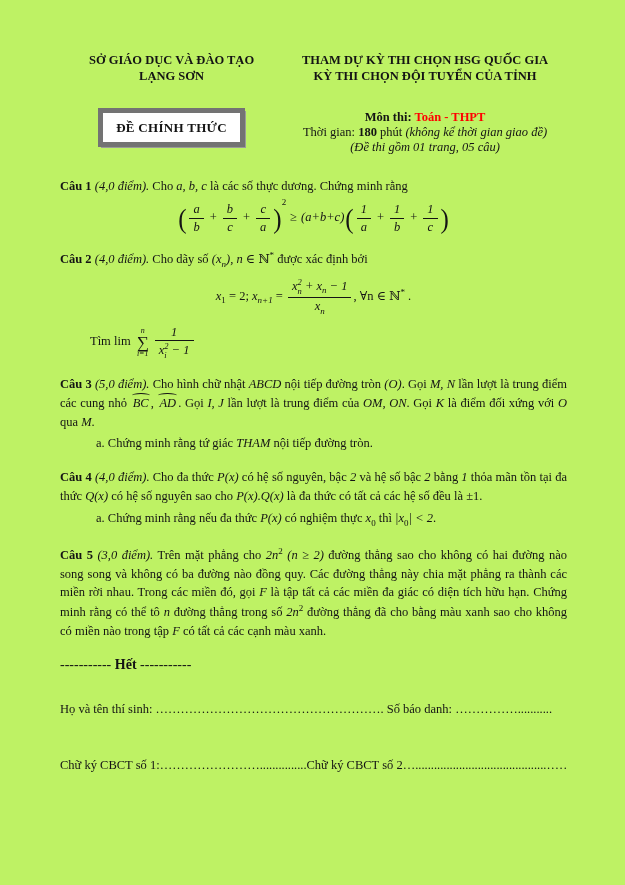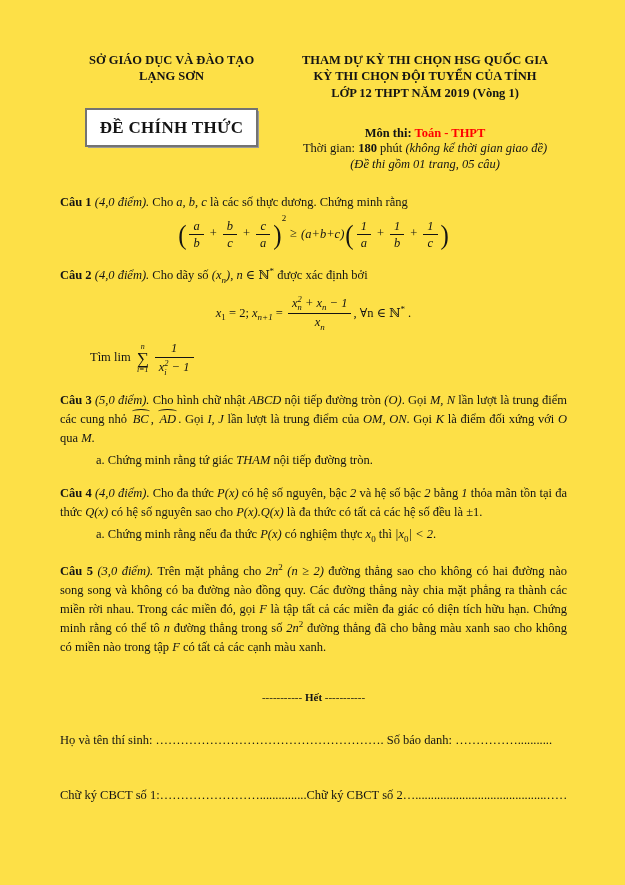--- a/index.html
+++ b/index.html
@@ -1,31 +1,31 @@
 <!DOCTYPE html>
 <html><head>
 <meta charset="utf-8">
 <style>
   html,body{margin:0;padding:0;background:#fff;}
   .page{
     position:relative;width:625px;height:885px;box-sizing:border-box;
-    background:#fde047;color:#141414;
+    background:#bef264;color:#141414;
     font-family:"Liberation Serif","DejaVu Serif",serif;
     font-size:12.5px;line-height:1.5;
     padding:52px 58px 0 60px;overflow:hidden;
   }
   
   .header{display:flex;}
   .h-left{width:44%;text-align:center;}
   .h-right{width:56%;text-align:center;}
   .hb{font-weight:bold;line-height:1.3;}
   .stamp{
     display:inline-block;margin-top:23px;padding:5px 13px;
-    border:2px solid #737373;box-shadow:2px 2px 0 -1px #9a9a9a;
-    font-weight:bold;font-size:17px;letter-spacing:.3px;background:#fff;
+    border:5px solid #737373;box-shadow:2px 2px 0 -1px #9a9a9a;
+    font-weight:bold;font-size:13px;letter-spacing:.3px;background:#fff;
   }
   .subject{margin-top:24px;line-height:1.25;}
   .red{color:#ff0000;}
   .small-line{line-height:1.22;}
   .it{font-style:italic;}
   
   .q{margin-top:15px;}
   .q1wrap{margin-top:21px;}
   .para{margin:0;text-align:justify;}
   .ql{font-weight:bold;}
@@ -45,41 +45,40 @@
   sup{font-size:9px;}
   .ss{display:inline-flex;flex-direction:column;vertical-align:middle;font-size:8.5px;line-height:1.05;text-align:left;}
   .ss span{display:block;}
   .sig{display:inline-flex;flex-direction:column;align-items:center;vertical-align:middle;line-height:1;margin:0 4px 0 6px;}
   .sl{font-size:8px;font-style:italic;}
   .ssym{font-size:17px;line-height:.9;}
   .lim-line{margin:6px 0 0 30px;}
   .arc{position:relative;display:inline-block;padding:0 2px;font-style:italic;}
   .arc::before{content:"";position:absolute;left:1px;right:1px;top:-1px;height:4px;border-top:1px solid #141414;border-radius:50% 50% 0 0;}
   
-  .het{text-align:center;font-size:11px;margin-top:32px;}
+  .het{text-align:left;font-size:14px;margin-top:13px;}
   .fline{margin-top:25px;white-space:nowrap;overflow:hidden;}
   .fline.sigline{margin-top:37px;}
 </style>
 </head>
 <body>
 
 <div class="page">
 
   <div class="header">
     <div class="h-left">
       <div class="hb">SỞ GIÁO DỤC VÀ ĐÀO TẠO</div>
       <div class="hb">LẠNG SƠN</div>
       <div>
         <span class="stamp">ĐỀ CHÍNH THỨC</span>
       </div>
     </div>
     <div class="h-right">
       <div class="hb">THAM DỰ KỲ THI CHỌN HSG QUỐC GIA</div>
       <div class="hb">KỲ THI CHỌN ĐỘI TUYỂN CỦA TỈNH</div>
-      <div class="hb">LỚP 12 THPT NĂM 2019 (Vòng 1)</div>
       <div class="subject">
         <span class="hb">Môn thi: </span><span class="hb red">Toán - THPT</span>
       </div>
       <div class="small-line">
         <span>Thời gian: </span><b>180</b><span> phút </span><i>(không kể thời gian giao đề)</i>
       </div>
       <div class="small-line it">(Đề thi gồm 01 trang, 05 câu)</div>
     </div>
   </div>
 

